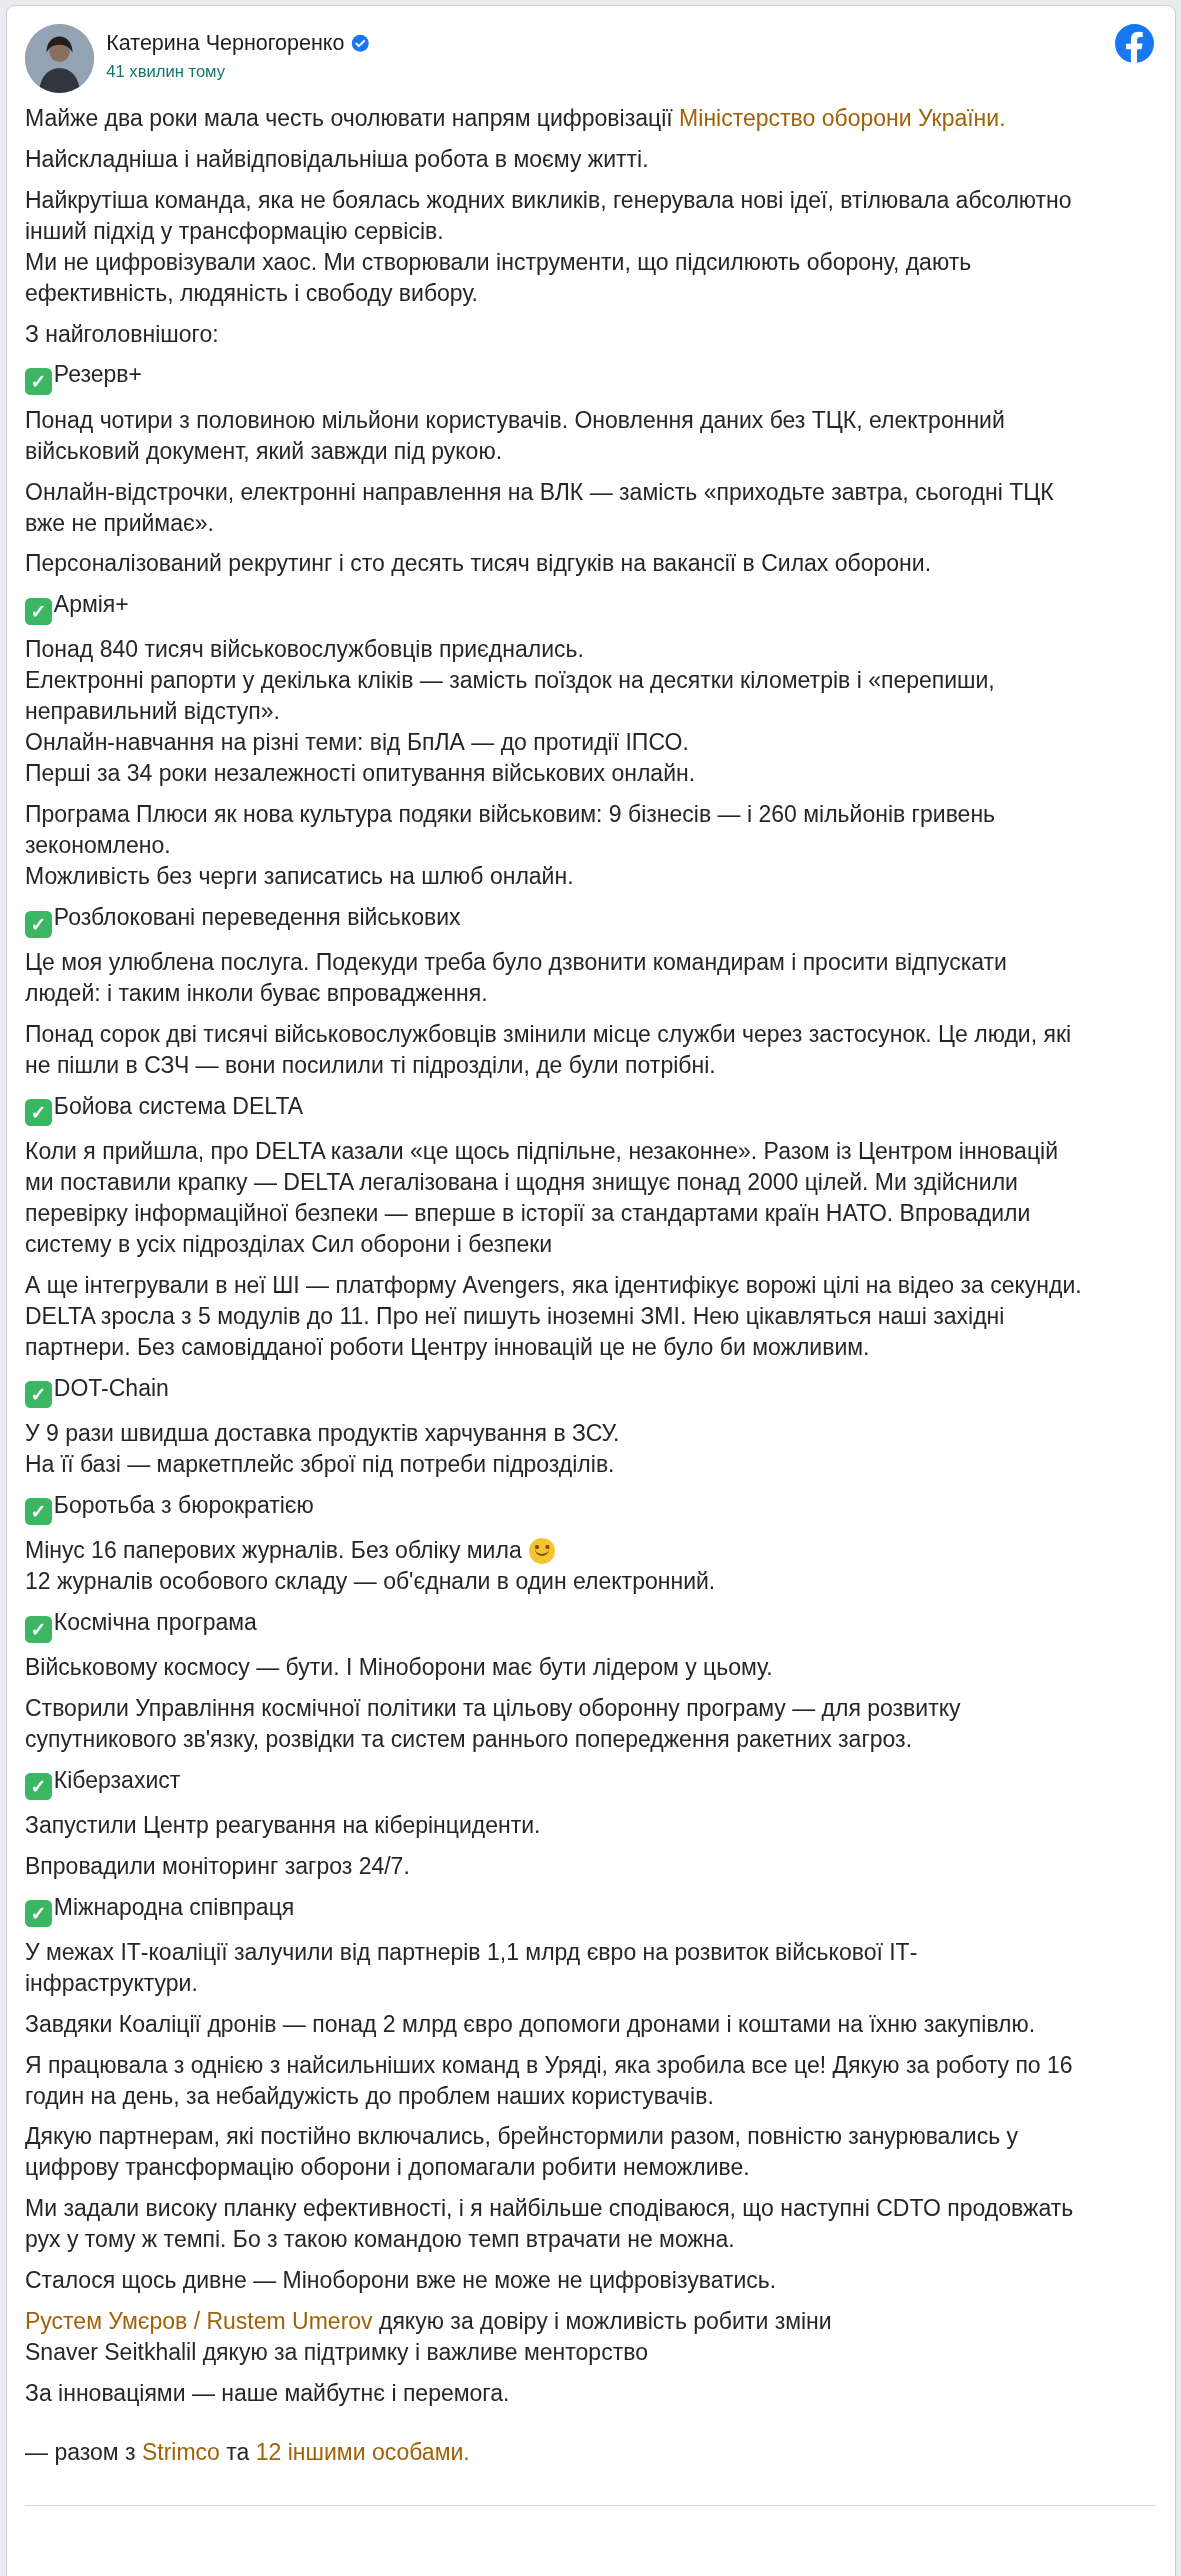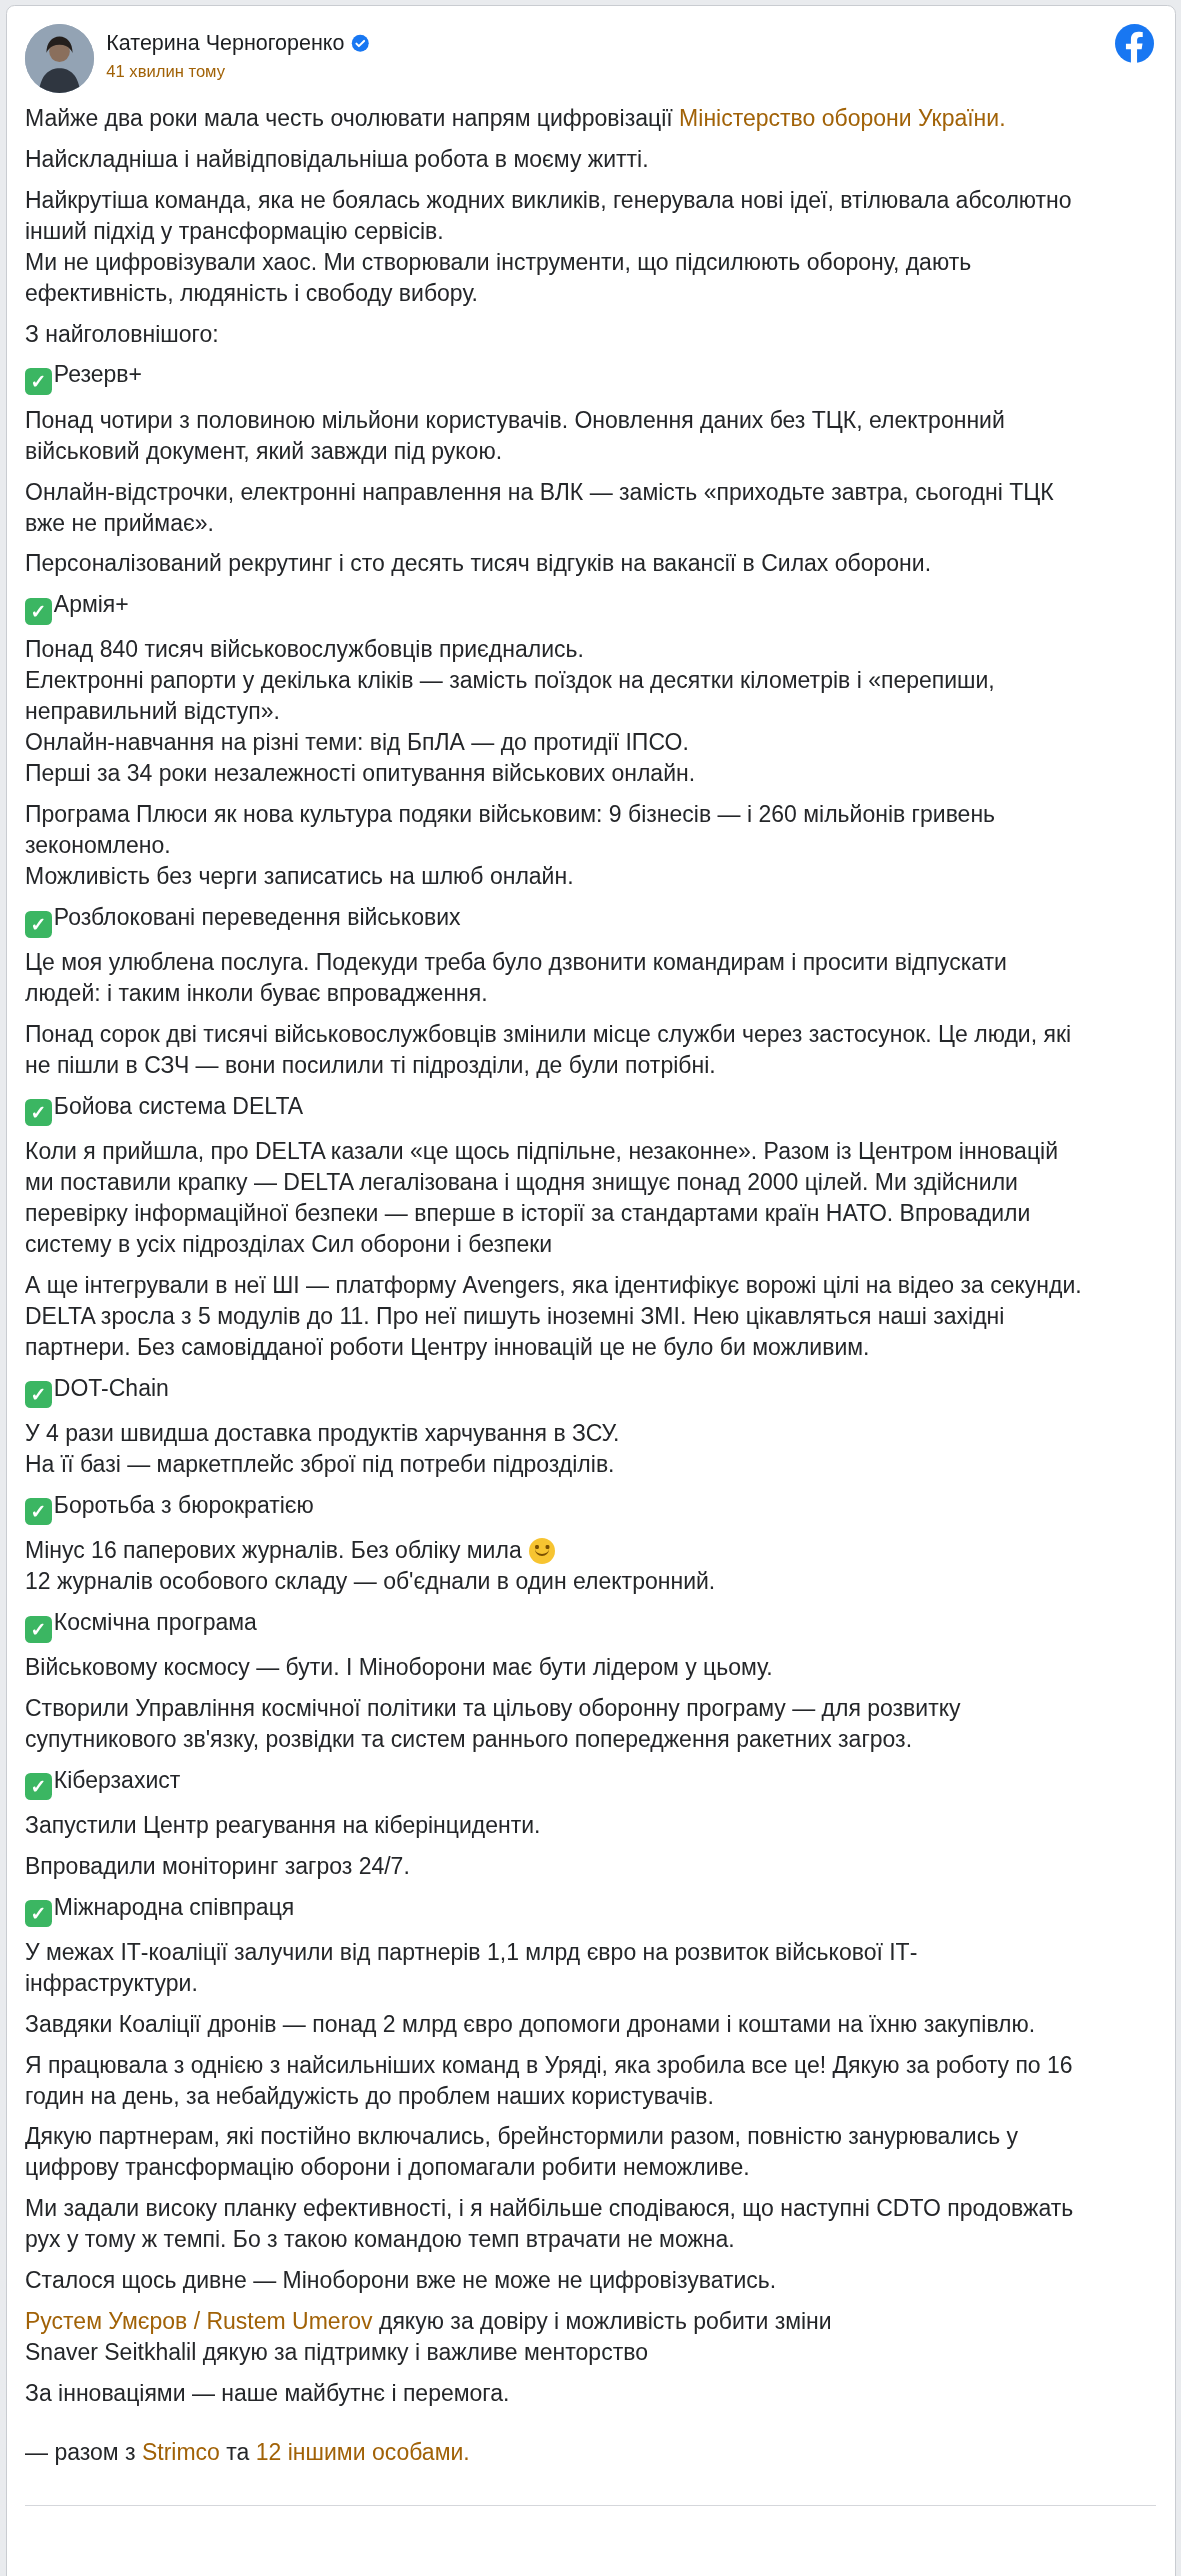--- a/index.html
+++ b/index.html
@@ -6,21 +6,21 @@
   .card{width:1170px;margin:4.9px auto 6.2px;background:#ffffff;border:0.6px solid #c9ccd1;
         border-radius:8.6px;box-sizing:border-box;padding-bottom:9.8px;min-height:2559px;}
   
   .header{display:flex;align-items:flex-start;padding:18.5px 18.5px 3.7px;position:relative;}
   .avatar{width:69px;height:69px;border-radius:50%;overflow:hidden;flex:0 0 auto;background:#93a3b4;}
   .avatar svg{display:block;width:100%;height:100%;}
   .hinfo{margin-left:12.3px;padding-top:7.4px;}
   .name-row{display:flex;align-items:center;gap:6.2px;}
   .name{font-size:21.5px;font-weight:normal;color:#1c1e21;line-height:1.1;}
   .badge{width:18.5px;height:18.5px;display:inline-block;}
-  .time{font-size:16.6px;color:#a16207;margin-top:6.2px;}
+  .time{font-size:16.6px;color:#0f766e;margin-top:6.2px;}
   .fb-logo{position:absolute;top:18.5px;right:21px;width:39px;height:39px;cursor:pointer;}
   .fb-logo svg{display:block;width:100%;height:100%;}
   
   .body{padding:6.2px 90px 2.5px 18.5px;}
   .body p{margin:0 0 9.8px;font-size:23px;line-height:31px;color:#242629;white-space:pre-wrap;}
   .body p.hdr{margin:3.7px 0 9.8px;}
   .body p.gap-before{margin-top:28px;}
   .check{display:inline-block;width:27px;height:27px;border-radius:5.5px;background:#3bb662;color:#ffffff;
          text-align:center;line-height:27px;font-size:19px;font-weight:bold;vertical-align:-5.5px;margin-right:1.8px;}
   a.plink{color:#a16207;text-decoration:none;cursor:pointer;}
@@ -80,21 +80,21 @@
       <p class="hdr"><span class="check">✓</span><span>Армія+</span></p>
       <p><span>Понад 840 тисяч військовослужбовців приєднались.</span><br><span>Електронні рапорти у декілька кліків — замість поїздок на десятки кілометрів і «перепиши, неправильний відступ».</span><br><span>Онлайн-навчання на різні теми: від БпЛА — до протидії ІПСО.</span><br><span>Перші за 34 роки незалежності опитування військових онлайн.</span></p>
       <p><span>Програма Плюси як нова культура подяки військовим: 9 бізнесів — і 260 мільйонів гривень зекономлено.</span><br><span>Можливість без черги записатись на шлюб онлайн.</span></p>
       <p class="hdr"><span class="check">✓</span><span>Розблоковані переведення військових</span></p>
       <p><span>Це моя улюблена послуга. Подекуди треба було дзвонити командирам і просити відпускати людей: і таким інколи буває впровадження.</span></p>
       <p><span>Понад сорок дві тисячі військовослужбовців змінили місце служби через застосунок. Це люди, які не пішли в СЗЧ — вони посилили ті підрозділи, де були потрібні.</span></p>
       <p class="hdr"><span class="check">✓</span><span>Бойова система DELTA</span></p>
       <p><span>Коли я прийшла, про DELTA казали «це щось підпільне, незаконне». Разом із Центром інновацій ми поставили крапку — DELTA легалізована і щодня знищує понад 2000 цілей. Ми здійснили перевірку інформаційної безпеки — вперше в історії за стандартами країн НАТО. Впровадили систему в усіх підрозділах Сил оборони і безпеки</span></p>
       <p><span>А ще інтегрували в неї ШІ — платформу Avengers, яка ідентифікує ворожі цілі на відео за секунди. DELTA зросла з 5 модулів до 11. Про неї пишуть іноземні ЗМІ. Нею цікавляться наші західні партнери. Без самовідданої роботи Центру інновацій це не було би можливим.</span></p>
       <p class="hdr"><span class="check">✓</span><span>DOT-Chain</span></p>
-      <p><span>У 4 рази швидша доставка продуктів харчування в ЗСУ.</span><br><span>На її базі — маркетплейс зброї під потреби підрозділів.</span></p>
+      <p><span>У 9 рази швидша доставка продуктів харчування в ЗСУ.</span><br><span>На її базі — маркетплейс зброї під потреби підрозділів.</span></p>
       <p class="hdr"><span class="check">✓</span><span>Боротьба з бюрократією</span></p>
       <p><span>Мінус 16 паперових журналів. Без обліку мила </span><span class="smiley"></span><br><span>12 журналів особового складу — об'єднали в один електронний.</span></p>
       <p class="hdr"><span class="check">✓</span><span>Космічна програма</span></p>
       <p><span>Військовому космосу — бути. І Міноборони має бути лідером у цьому.</span></p>
       <p><span>Створили Управління космічної політики та цільову оборонну програму — для розвитку супутникового зв'язку, розвідки та систем раннього попередження ракетних загроз.</span></p>
       <p class="hdr"><span class="check">✓</span><span>Кіберзахист</span></p>
       <p><span>Запустили Центр реагування на кіберінциденти.</span></p>
       <p><span>Впровадили моніторинг загроз 24/7.</span></p>
       <p class="hdr"><span class="check">✓</span><span>Міжнародна співпраця</span></p>
       <p><span>У межах ІТ-коаліції залучили від партнерів 1,1 млрд євро на розвиток військової ІТ-інфраструктури.</span></p>

